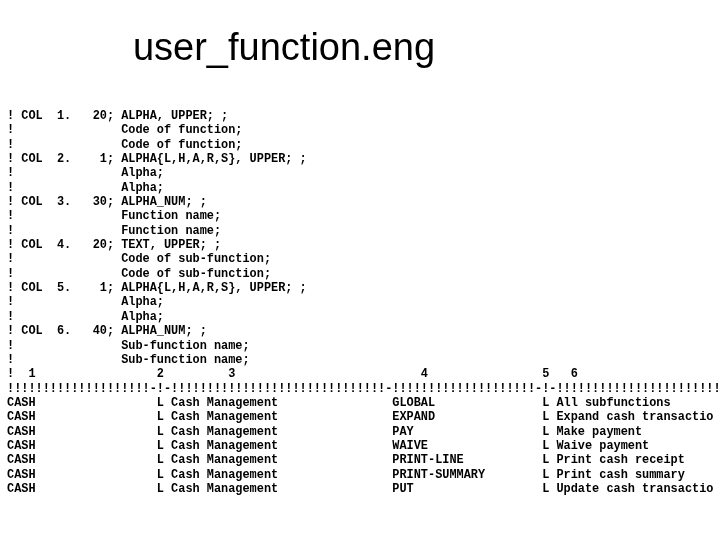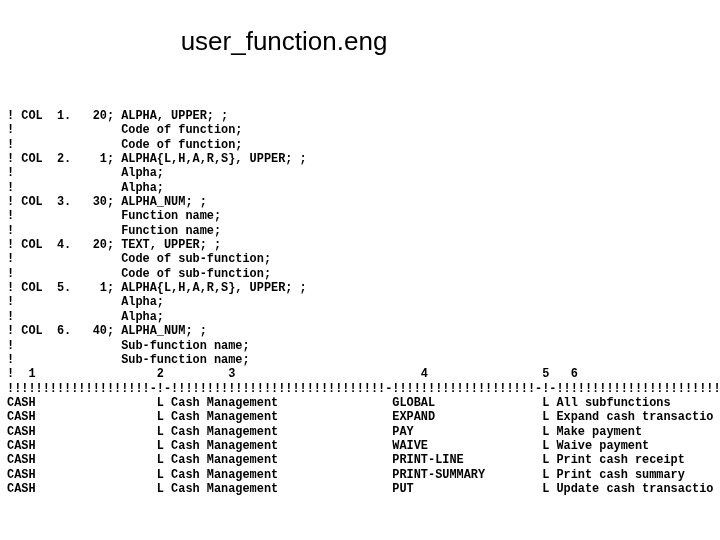--- a/index.html
+++ b/index.html
@@ -9,21 +9,21 @@
     overflow: hidden;
     position: relative;
     font-family: "Liberation Sans", sans-serif;
   }
   .title {
     position: absolute;
     top: 28px; left: 0; width: 568px;
     margin: 0;
     text-align: center;
     font-family: "Liberation Sans", sans-serif;
-    font-size: 26px;
+    font-size: 38px;
     font-weight: 400;
     line-height: 1;
     color: #000000;
     letter-spacing: 0;
   }
   .listing {
     position: absolute;
     left: 7px; top: 109px;
     width: 900px; 
     font-family: "Liberation Mono", "DejaVu Sans Mono", monospace;

